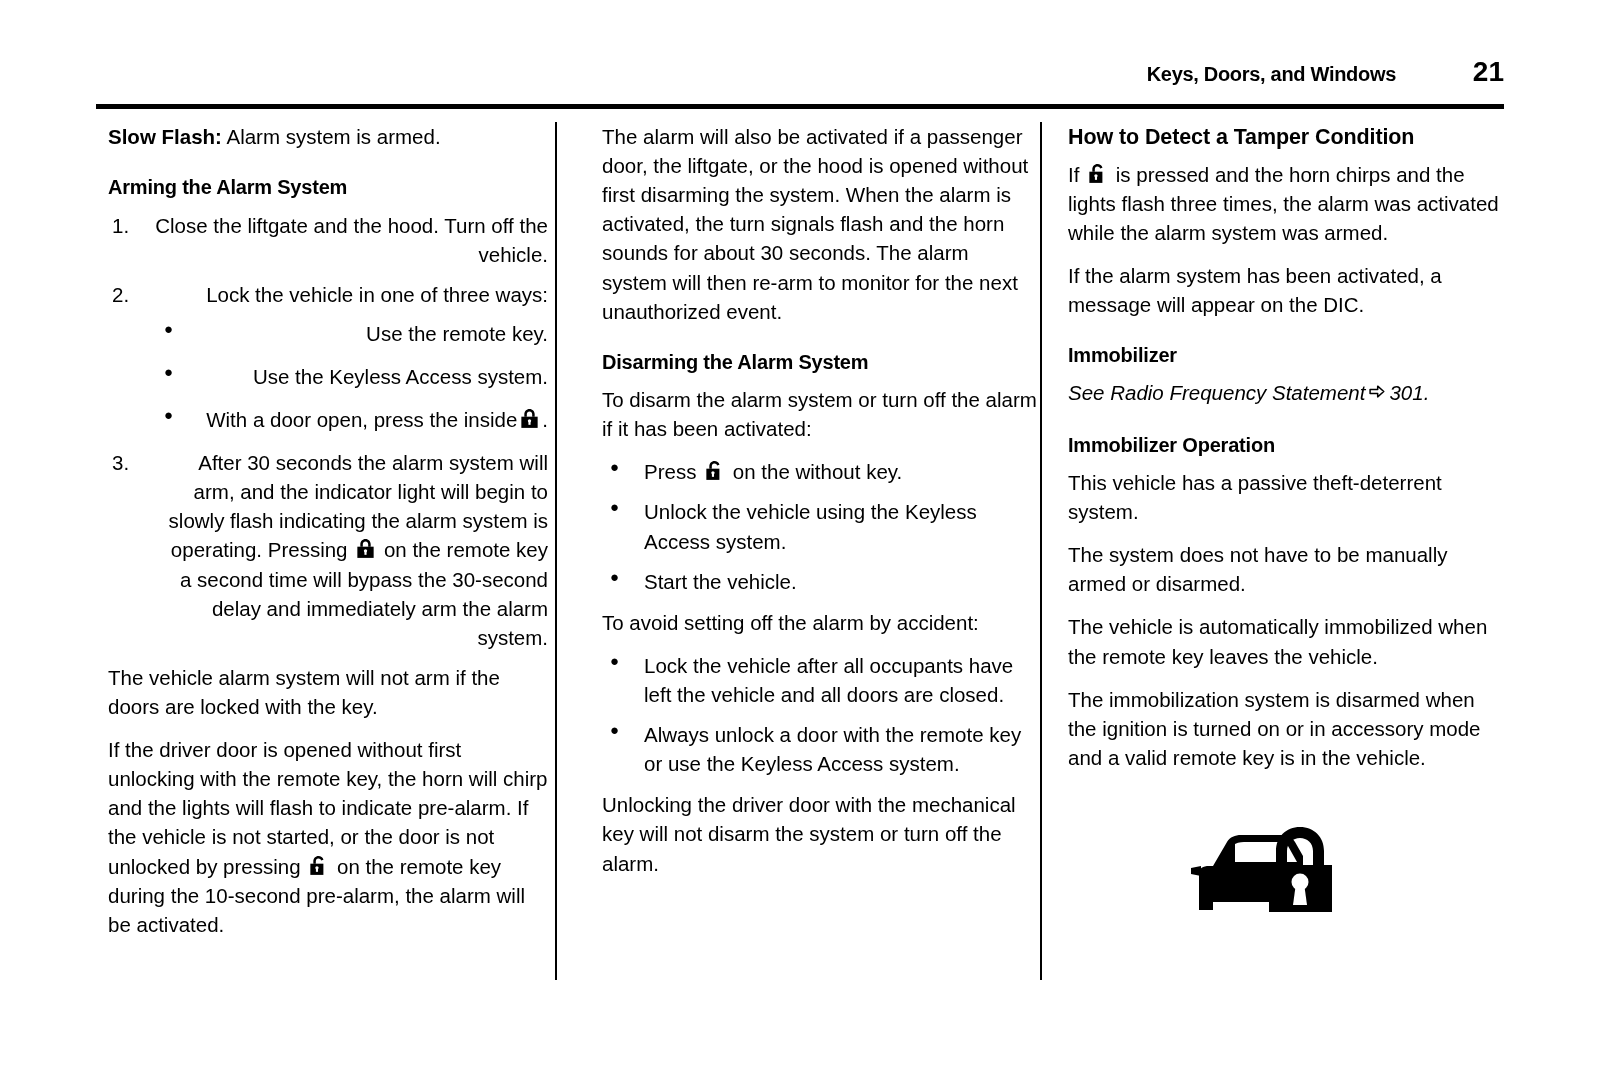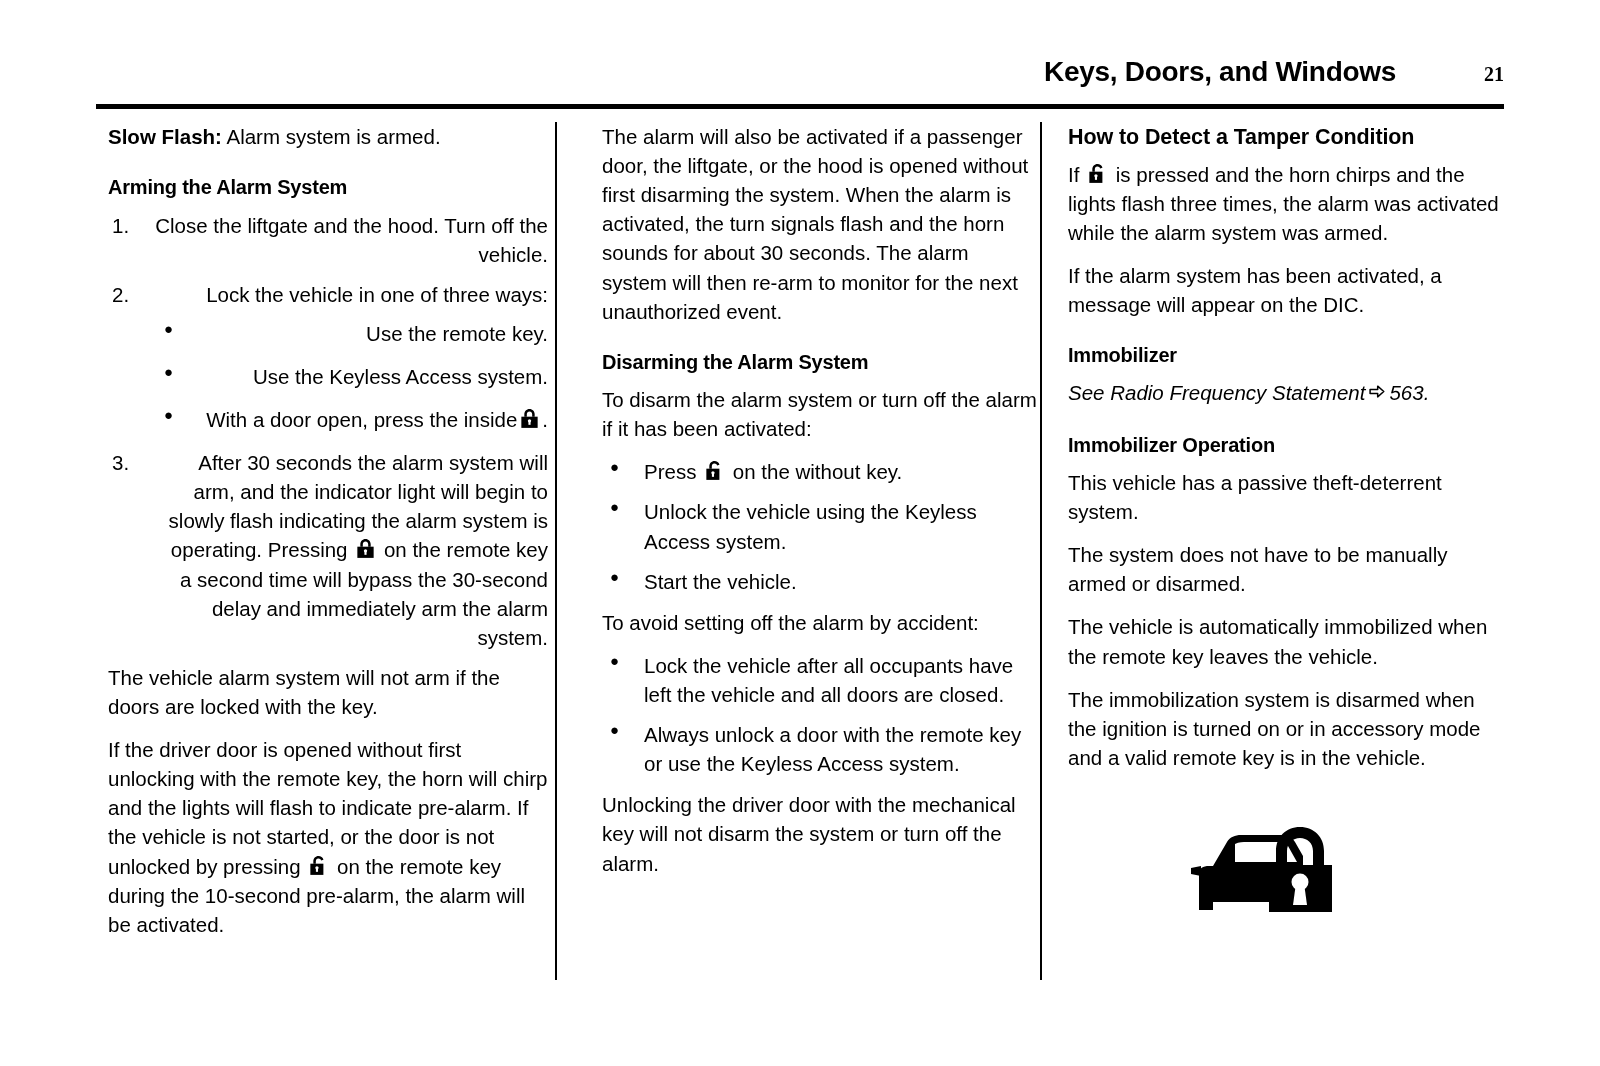--- a/index.html
+++ b/index.html
@@ -27,33 +27,32 @@
   .header {
     position: absolute;
     left: 96px;
     top: 56px;
     width: 1408px;
     display: flex;
     align-items: baseline;
     justify-content: flex-end;
   }
   .header-title {
-    font-size: 28px;
+    font-size: 20px;
     font-weight: bold;
     letter-spacing: -0.3px;
     white-space: nowrap;
     text-align: right;
   }
   .header-page {
-    font-size: 20px;
+    font-size: 28px;
     font-weight: bold;
     margin-left: 74px;
     min-width: 34px;
     text-align: right;
-    font-family: Liberation Serif, serif;
   }
   .header-rule {
     position: absolute;
     left: 96px;
     top: 104px;
     width: 1408px;
     height: 5px;
     background: #000;
   }
 
@@ -296,21 +295,21 @@
               <rect x="9.3" y="14" width="2.2" height="4.6" fill="#fff"></rect>
               <circle cx="10.4" cy="14.4" r="1.7" fill="#fff"></circle>
             </svg></span> <span>is pressed and the horn chirps and the lights flash three times, the alarm was activated while the alarm system was armed.</span></p>
 
       <p>If the alarm system has been activated, a message will appear on the DIC.</p>
 
       <div class="h2">Immobilizer</div>
 
       <p class="italic"><span class="italic">See</span> <span class="italic">Radio Frequency Statement</span><span class="arrow-ref"><svg width="19" height="19" viewBox="0 0 20 20">
               <path d="M2.2 8.0 h8.0 v-3.6 l6.4 5.6 -6.4 5.6 v-3.6 h-8.0 z" fill="none" stroke="#000" stroke-width="1.6" stroke-linejoin="round"></path>
-            </svg></span><span class="italic">563.</span></p>
+            </svg></span><span class="italic">301.</span></p>
 
       <div class="h2">Immobilizer Operation</div>
 
       <p>This vehicle has a passive theft-deterrent system.</p>
       <p>The system does not have to be manually armed or disarmed.</p>
       <p>The vehicle is automatically immobilized when the remote key leaves the vehicle.</p>
       <p>The immobilization system is disarmed when the ignition is turned on or in accessory mode and a valid remote key is in the vehicle.</p>
 
       <div class="figure">
         <span>

